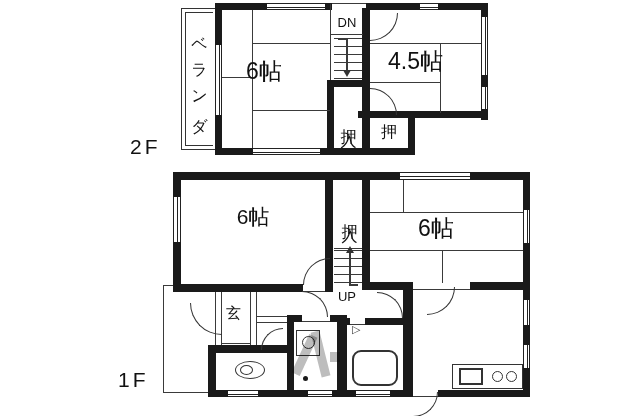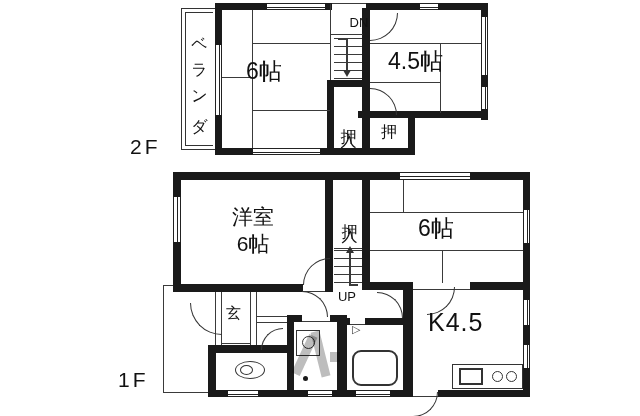--- a/index.html
+++ b/index.html
@@ -69,21 +69,21 @@
 
   <div class="tline" style="left:252px;top:10px;width:1px;height:138px;"></div>
   <div class="tline" style="left:222px;top:77px;width:30px;height:1px;"></div>
   <div class="tline" style="left:252px;top:43px;width:78px;height:1px;"></div>
   <div class="tline" style="left:252px;top:110px;width:78px;height:1px;"></div>
 
   <div class="tline" style="left:370px;top:43px;width:111px;height:1px;"></div>
   <div class="tline" style="left:440px;top:43px;width:1px;height:70px;"></div>
   <div class="tline" style="left:370px;top:82px;width:70px;height:1px;"></div>
 
-  <div class="lbl ctr" style="left:344px;top:14px;width:30px;height:16px;font-size:13px;">DN</div>
+  <div class="lbl ctr" style="left:332px;top:14px;width:30px;height:16px;font-size:13px;">DN</div>
   <div class="tline" style="left:330px;top:34px;width:33px;height:1px;"></div>
   <div class="treads" style="left:334px;top:38px;width:28px;height:42px;"></div>
   <div class="tline" style="left:346px;top:38px;width:2px;height:34px;"></div>
   <div class="tline" style="left:338px;top:38px;width:9px;height:2px;"></div>
   <div class="tri-down" style="left:343px;top:70px;"></div>
 
   <div class="lbl" style="left:246px;top:56px;font-size:23px;">6帖</div>
   <div class="lbl" style="left:388px;top:46px;font-size:23px;">4.5帖</div>
   <div class="lbl vtext ctr" style="left:335px;top:92px;width:26px;height:54px;font-size:16px;letter-spacing:3px;">押入</div>
   <div class="lbl ctr" style="left:370px;top:116px;width:38px;height:32px;font-size:16px;">押</div>
@@ -178,25 +178,23 @@
 
   <div class="arc arc-tl" style="left:303px;top:258px;width:27px;height:27px;"></div>
   <div class="arc arc-bl" style="left:190px;top:303px;width:32px;height:32px;"></div>
   <div class="arc arc-tl" style="left:261px;top:328px;width:22px;height:22px;"></div>
   <div class="arc arc-tr" style="left:302px;top:291px;width:26px;height:26px;"></div>
   <div class="arc arc-tr" style="left:377px;top:292px;width:26px;height:26px;"></div>
   <div class="arc arc-br" style="left:427px;top:287px;width:28px;height:28px;"></div>
   <div class="arc arc-br" style="left:413px;top:392px;width:25px;height:25px;"></div>
 
   <div class="lbl" style="left:200px;top:203px;width:106px;text-align:center;font-size:21px;line-height:27px;">
-    <div>洋室</div>
     <div>6帖</div>
   </div>
   <div class="lbl vtext ctr" style="left:336px;top:184px;width:26px;height:60px;font-size:16px;letter-spacing:3px;">押入</div>
   <div class="lbl" style="left:418px;top:213px;font-size:23px;">6帖</div>
   <div class="lbl" style="left:226px;top:304px;font-size:15px;">玄</div>
-  <div class="lbl" style="left:428px;top:308px;font-size:25px;letter-spacing:1px;">K4.5</div>
 
   <div class="wm" style="left:300px;top:334px;width:9px;height:42px;background:#bdbdbd;transform:rotate(25deg);"></div>
   <div class="wm" style="left:316px;top:331px;width:9px;height:46px;background:#bdbdbd;transform:rotate(-14deg);"></div>
   <div class="wm" style="left:330px;top:352px;width:10px;height:10px;background:#bdbdbd;"></div>
 
 </div>
 
 </body></html>

